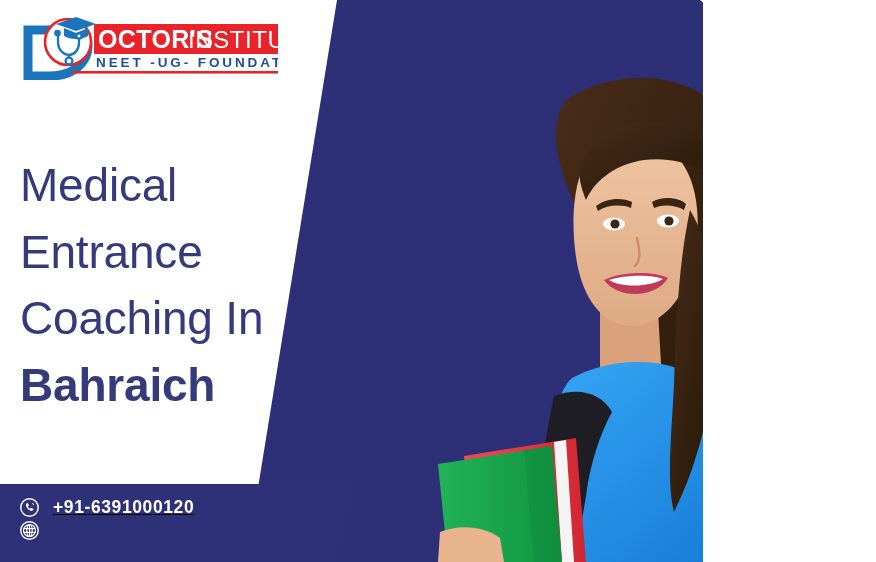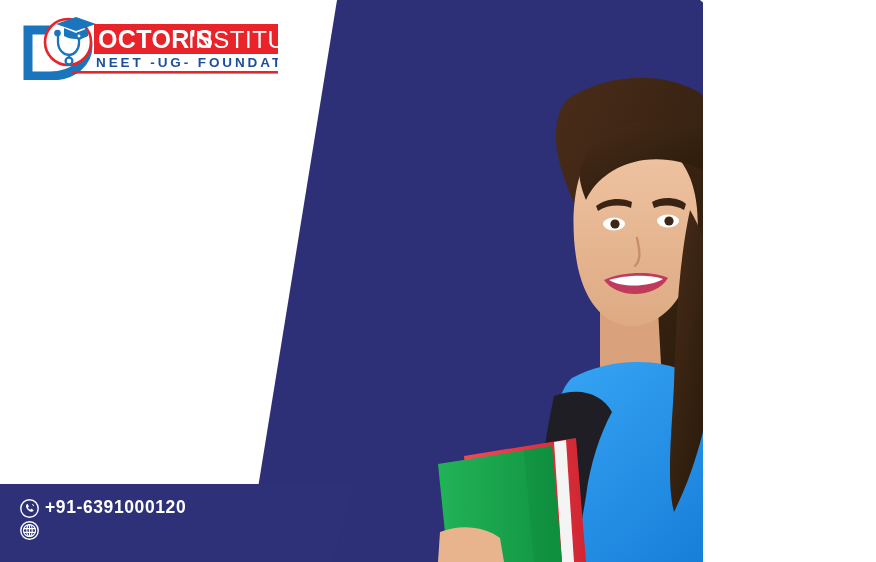--- a/index.html
+++ b/index.html
@@ -63,21 +63,21 @@
     position:absolute;left:0;top:484px;
     width:356px;height:78px;
     background:#2e3178;
     z-index:9;
     clip-path:polygon(0 0, 356px 0, 332px 78px, 0 78px);
   }
   .contact-rows{
     position:absolute;left:20px;top:13px;
     display:flex;flex-direction:column;gap:3px;
   }
-  .crow{display:flex;align-items:flex-end;gap:6px;}
+  .crow{display:flex;align-items:center;gap:14px;text-decoration:underline;}
   .crow .ci{flex:0 0 auto;width:19px;height:19px;display:block;}
   .crow .ctext{
     color:#ffffff;
     font-size:17.5px;
     font-weight:700;
     letter-spacing:0.6px;
     white-space:nowrap;
   }
 </style>
 </head>
@@ -227,20 +227,26 @@
 
       <rect x="78" y="10" width="184" height="30" fill="#e8232a"></rect>
       <text x="82" y="34" font-family="'Liberation Sans',sans-serif" font-size="25" font-weight="700" fill="#ffffff" letter-spacing="0.4">OCTOR'S</text>
       <text x="172" y="34" font-family="'Liberation Sans',sans-serif" font-size="24" font-weight="400" fill="#ffffff" letter-spacing="0.6">INSTITUTE</text>
 
       <text x="80" y="53" font-family="'Liberation Sans',sans-serif" font-size="13.5" font-weight="700" fill="#1b4f9c" letter-spacing="2.9">NEET -UG- FOUNDATION</text>
       <rect x="56" y="57" width="206" height="2.6" fill="#e8232a"></rect>
     </svg>
   </div>
 
+  <div class="headline">
+    <span class="ln">Medical</span>
+    <span class="ln">Entrance</span>
+    <span class="ln">Coaching In</span>
+    <span class="ln strong">Bahraich</span>
+  </div>
 
   <div class="contact-bar">
     <div class="contact-rows">
       <div class="crow">
         <svg class="ci" viewBox="0 0 24 24">
           <circle cx="12" cy="12" r="11" fill="none" stroke="#ffffff" stroke-width="1.8"></circle>
           <path fill="#ffffff" d="M8.6 6.6c.5-.3 1.1-.1 1.4.4l1 1.7c.3.5.2 1.1-.3 1.4l-.7.5c.5 1.3 1.6 2.4 2.9 2.9l.5-.7c.3-.4.9-.6 1.4-.3l1.7 1c.5.3.7.9.4 1.4-.6 1.1-1.9 1.6-3.1 1.2-3-.9-5.3-3.2-6.2-6.2-.4-1.2.1-2.5 1-3.3z"></path>
           <path fill="#ffffff" d="M15.4 6.4c1.2.3 2.1 1.2 2.4 2.4l-.9.2c-.2-.8-.9-1.5-1.7-1.7z"></path>
         </svg>
         <span class="ctext">+91-6391000120</span>

